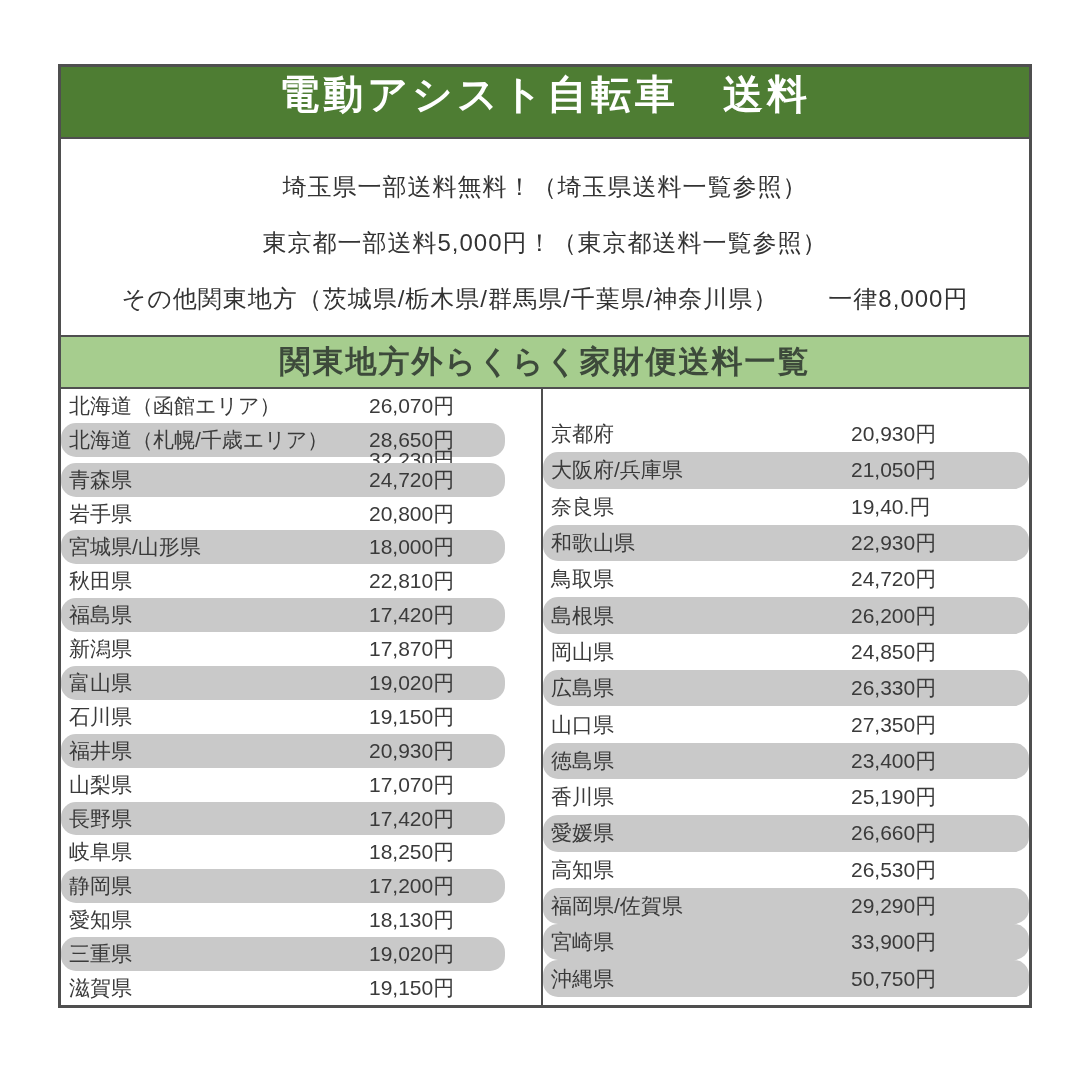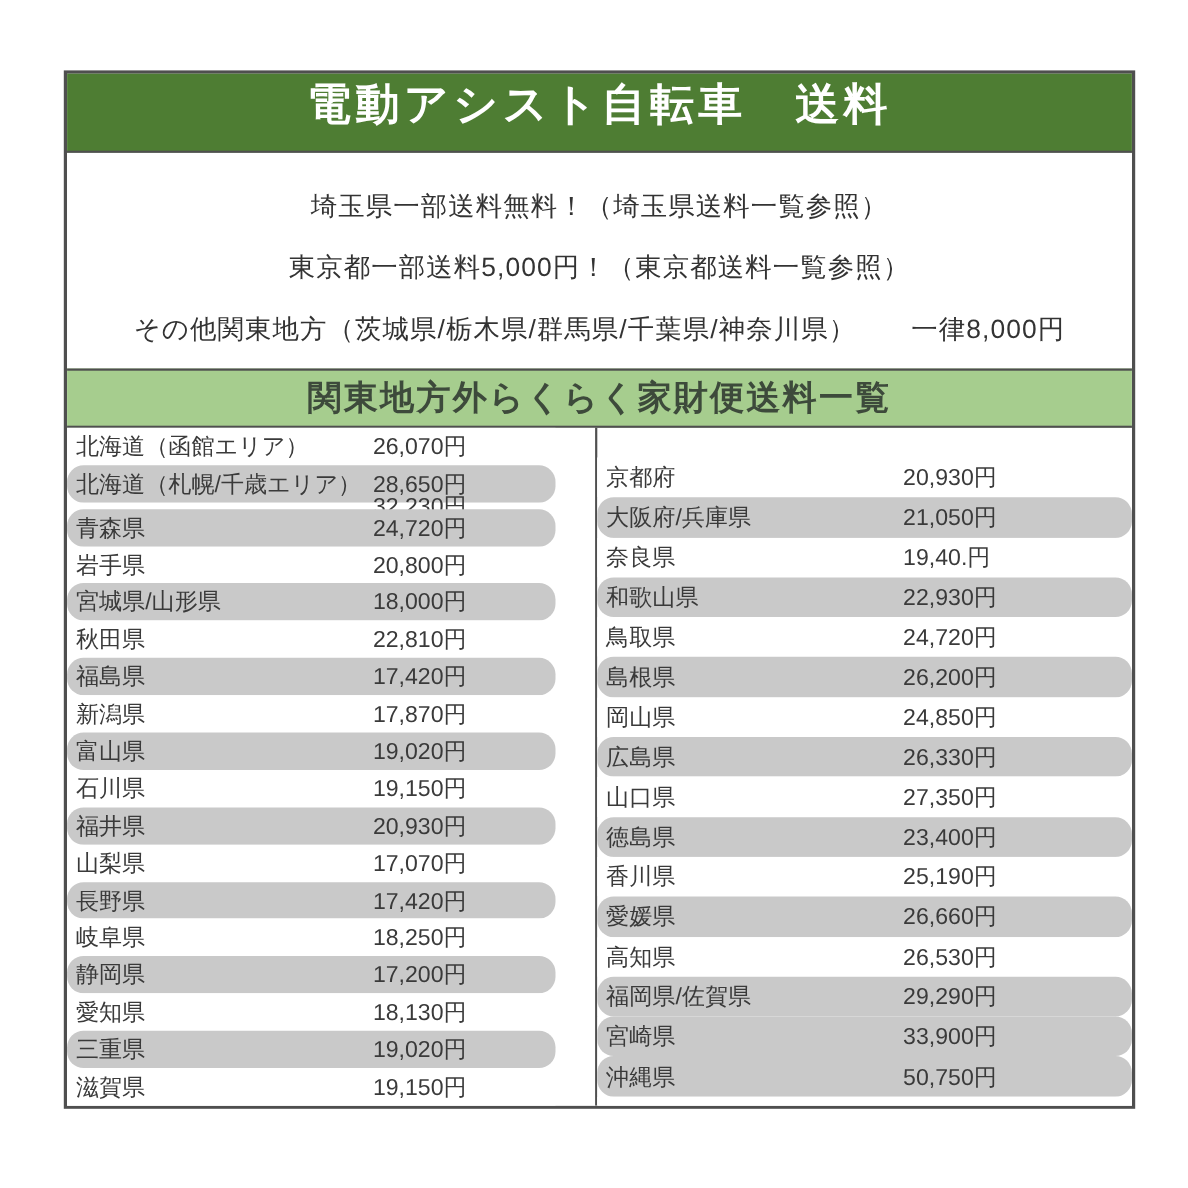--- a/index.html
+++ b/index.html
@@ -61,21 +61,21 @@
     flex:1 1 auto;display:flex;box-sizing:border-box;background:#ffffff;
   }
   .half.left .row{padding-right:36px;}
   .row-bg{
     flex:1 1 auto;position:relative;display:flex;align-items:center;
     background:#ffffff;
   }
   .row.stripe .row-bg{background:var(--stripe,#c9c9c9);border-radius:15px;}
   .cell{font-size:21px;color:var(--text,#3a3a3a);white-space:nowrap;}
   .cell.name{padding-left:8px;}
-  .cell.price{position:absolute;left:278px;}
+  .cell.price{position:absolute;left:308px;}
 </style>
 </head>
 <body style="--header-bg: #4e7d33; --header-text: #ffffff; --subheader-bg: #a6cd8e; --subheader-text: #3d4a3b; --stripe: #c9c9c9; --border: #4f4f4f; --text: #3a3a3a;">
 
 <div class="panel">
 
   <div class="header">
     <span class="title">電動アシスト自転車　送料</span>
   </div>
 

